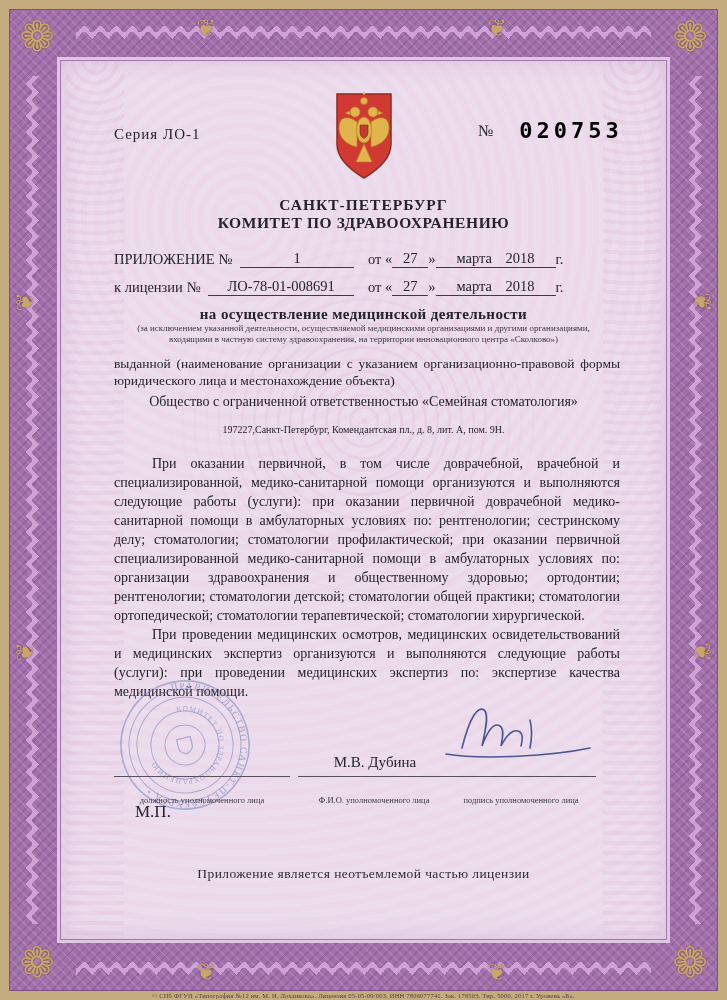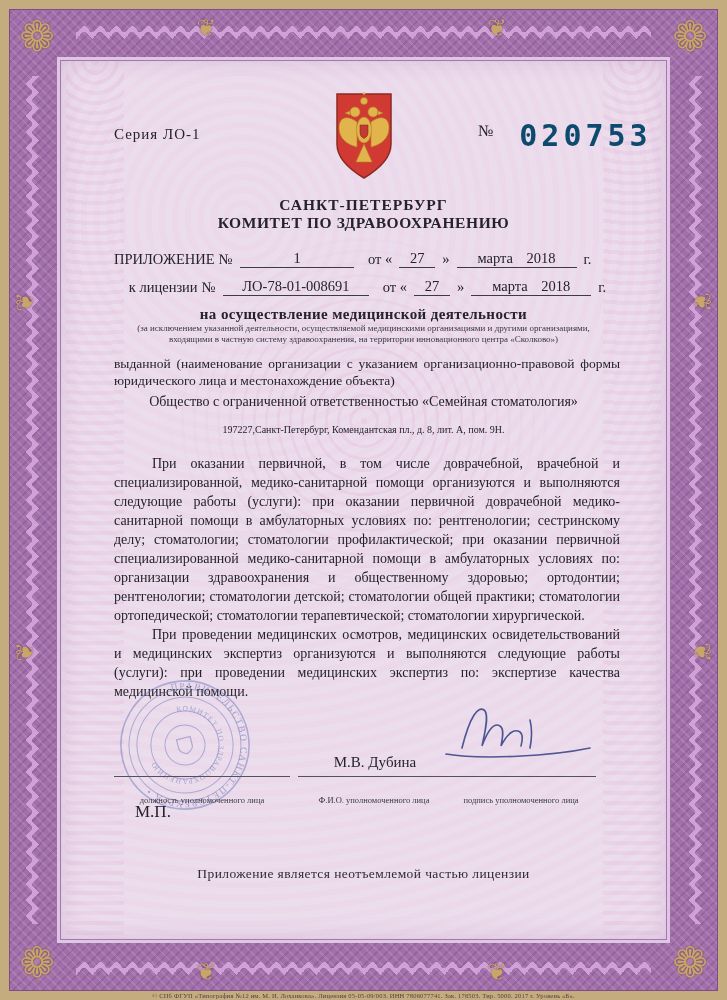--- a/index.html
+++ b/index.html
@@ -53,34 +53,34 @@
     background:repeating-radial-gradient(circle at 50% 0, rgba(210,140,190,.13) 0 4px, transparent 4px 10px);}
   .gb-l{left:5px;} .gb-r{right:5px;}
 
   
   .content{position:absolute;inset:60px;color:#26222b;}
   .abs{position:absolute;}
 
   .serial{top:66px;left:54px;font-size:15px;letter-spacing:1px;}
   .docnum{top:58px;left:418px;display:flex;align-items:flex-start;gap:26px;}
   .docnum .nsign{font-size:16px;padding-top:4px;}
-  .docnum .nval{font-family:"DejaVu Sans Mono",monospace;font-size:30px;font-weight:bold;color:#0c4a6e;letter-spacing:4px;}
+  .docnum .nval{font-family:"DejaVu Sans Mono",monospace;font-size:22px;font-weight:bold;color:#000000;letter-spacing:4px;}
 
   .arms{top:30px;left:50%;transform:translateX(-50%);}
 
   .h1{top:136px;left:0;right:0;text-align:center;font-weight:bold;font-size:15.5px;letter-spacing:1px;}
   .h2{top:154px;left:0;right:0;text-align:center;font-weight:bold;font-size:15.5px;letter-spacing:.6px;}
 
   .numrow{left:54px;right:46px;display:flex;align-items:flex-end;font-size:14.5px;}
-  .r1{top:190px;} .r2{top:218px;justify-content:center;}
+  .r1{top:190px;} .r2{top:218px;}
   .lg{width:240px;display:flex;align-items:flex-end;}
   .lg .lbl{white-space:nowrap;margin-right:8px;}
   .uline{border-bottom:1px solid #3c3c3c;text-align:center;}
   .lg .uline{flex:1;}
-  .dateg{display:flex;align-items:flex-end;margin-left:14px;gap:7px;}
+  .dateg{display:flex;align-items:flex-end;margin-left:14px;}
   .uday{min-width:36px;border-bottom:1px solid #3c3c3c;text-align:center;}
   .umonth{min-width:120px;border-bottom:1px solid #3c3c3c;text-align:center;word-spacing:10px;}
 
   .acttitle{top:246px;left:0;right:0;text-align:center;font-weight:bold;font-size:15px;letter-spacing:.4px;}
   .actnote{top:263px;left:50%;transform:translateX(-50%);width:478px;text-align:center;font-size:9px;line-height:11px;color:#3a3640;}
   .issued{top:295px;left:54px;width:506px;font-size:13.5px;line-height:17px;text-align:justify;}
   .orgname{top:334px;left:0;right:0;text-align:center;font-size:14px;}
   .orgaddr{top:364px;left:0;right:0;text-align:center;font-size:10px;}
 
   .paras{top:394px;left:54px;width:506px;font-size:14px;line-height:19px;text-align:justify;}

